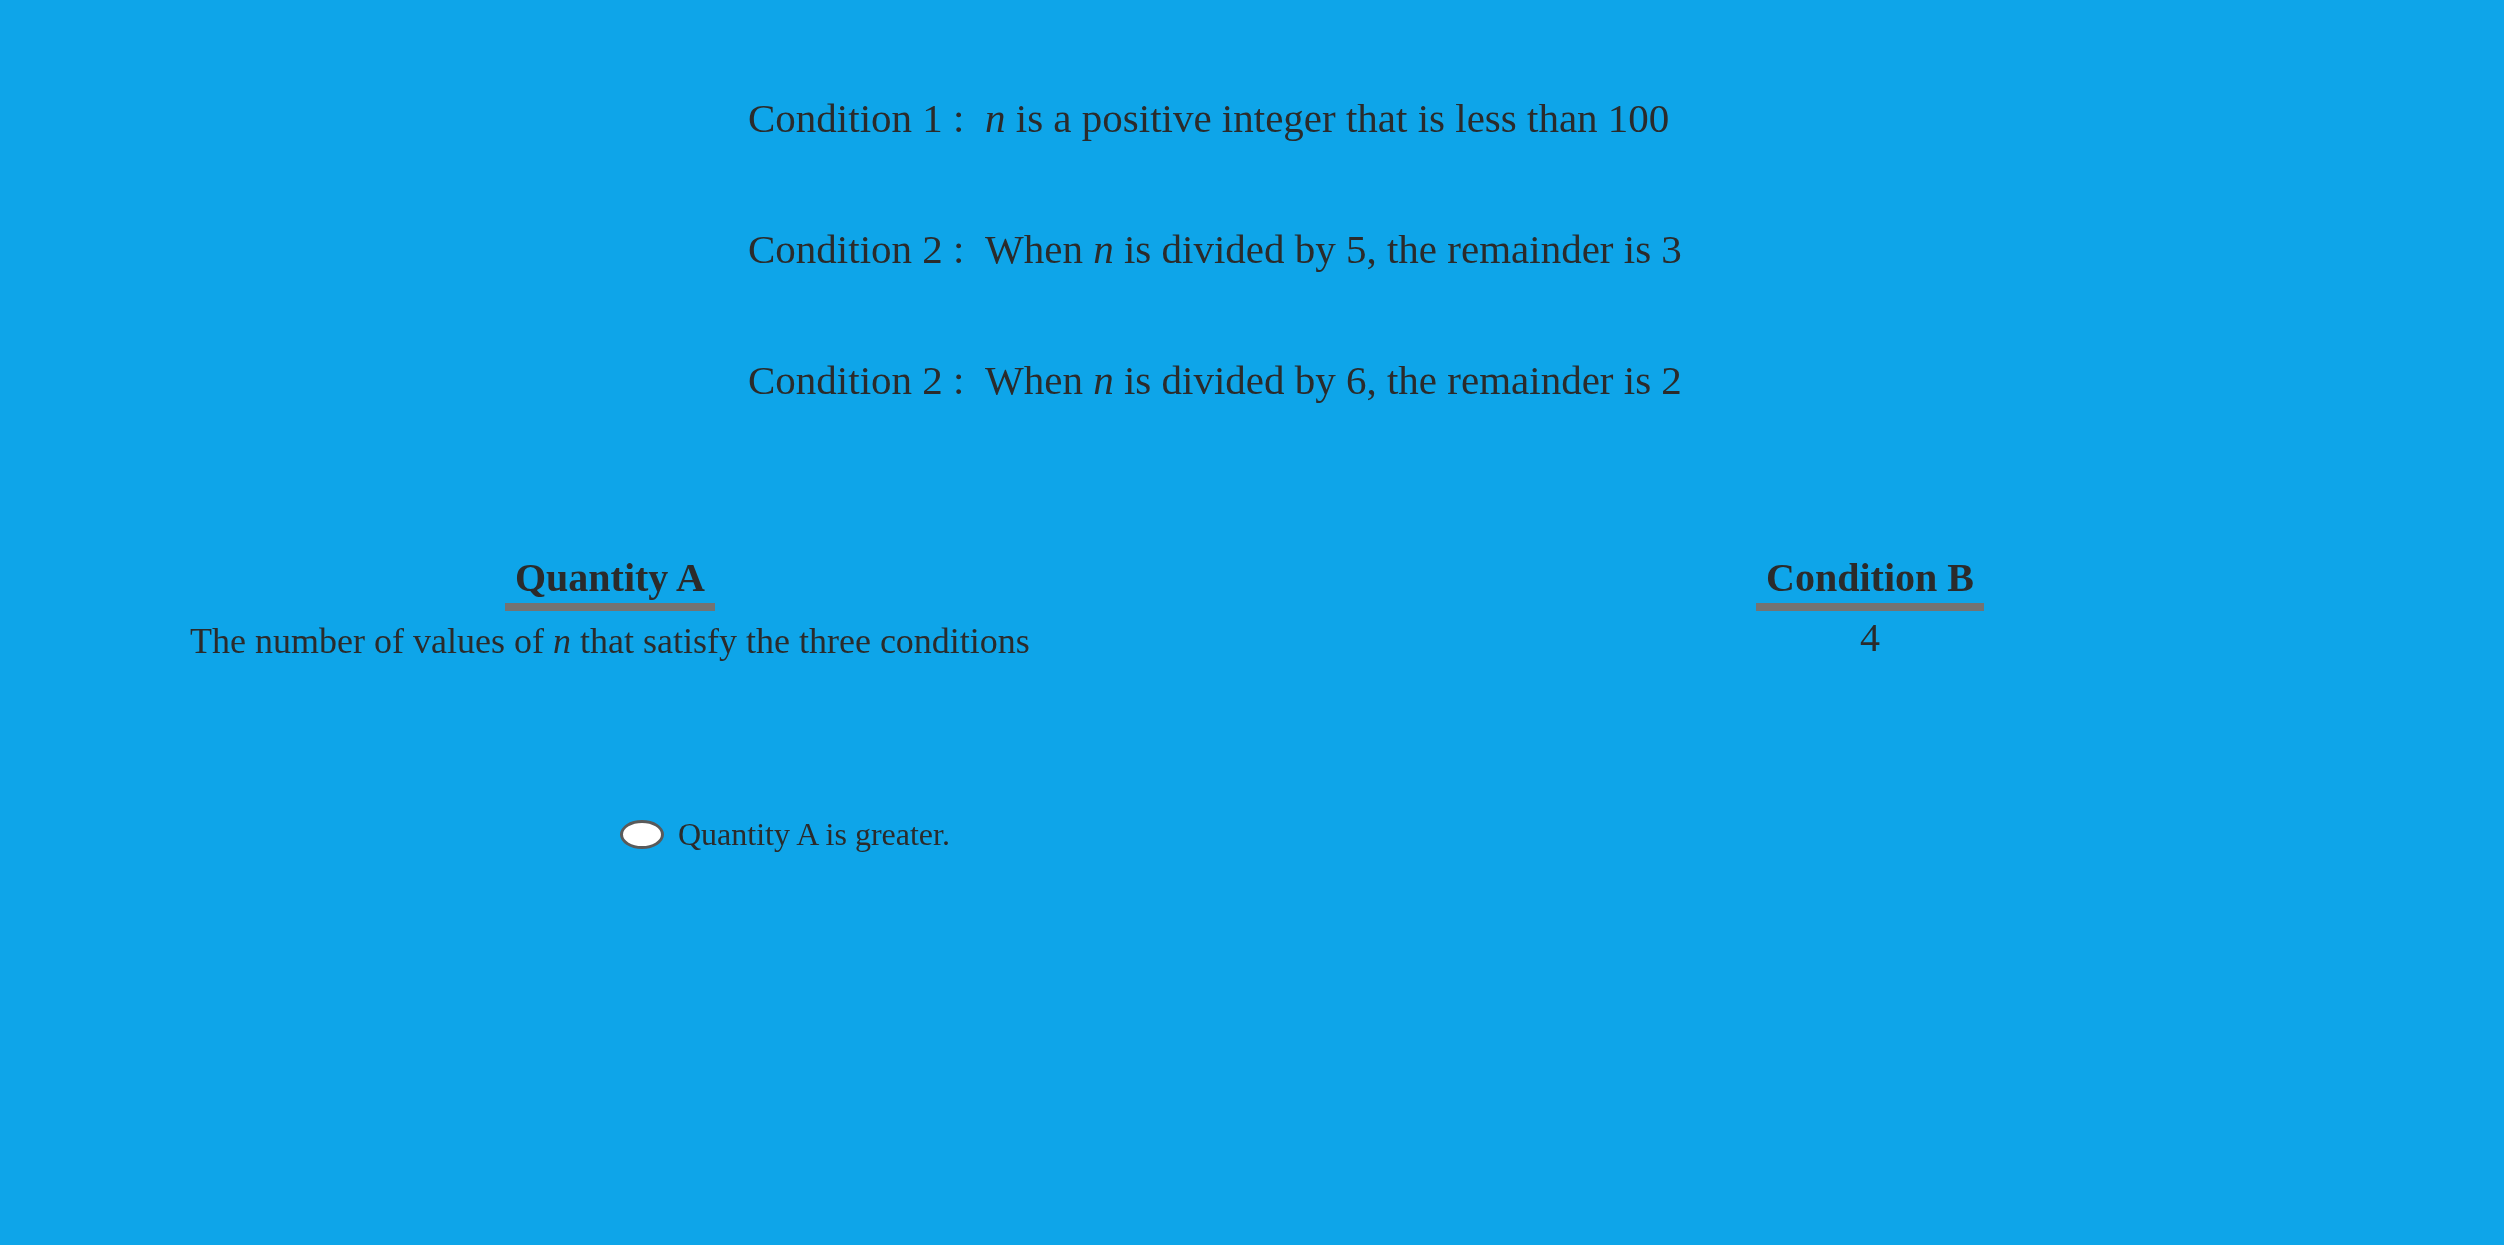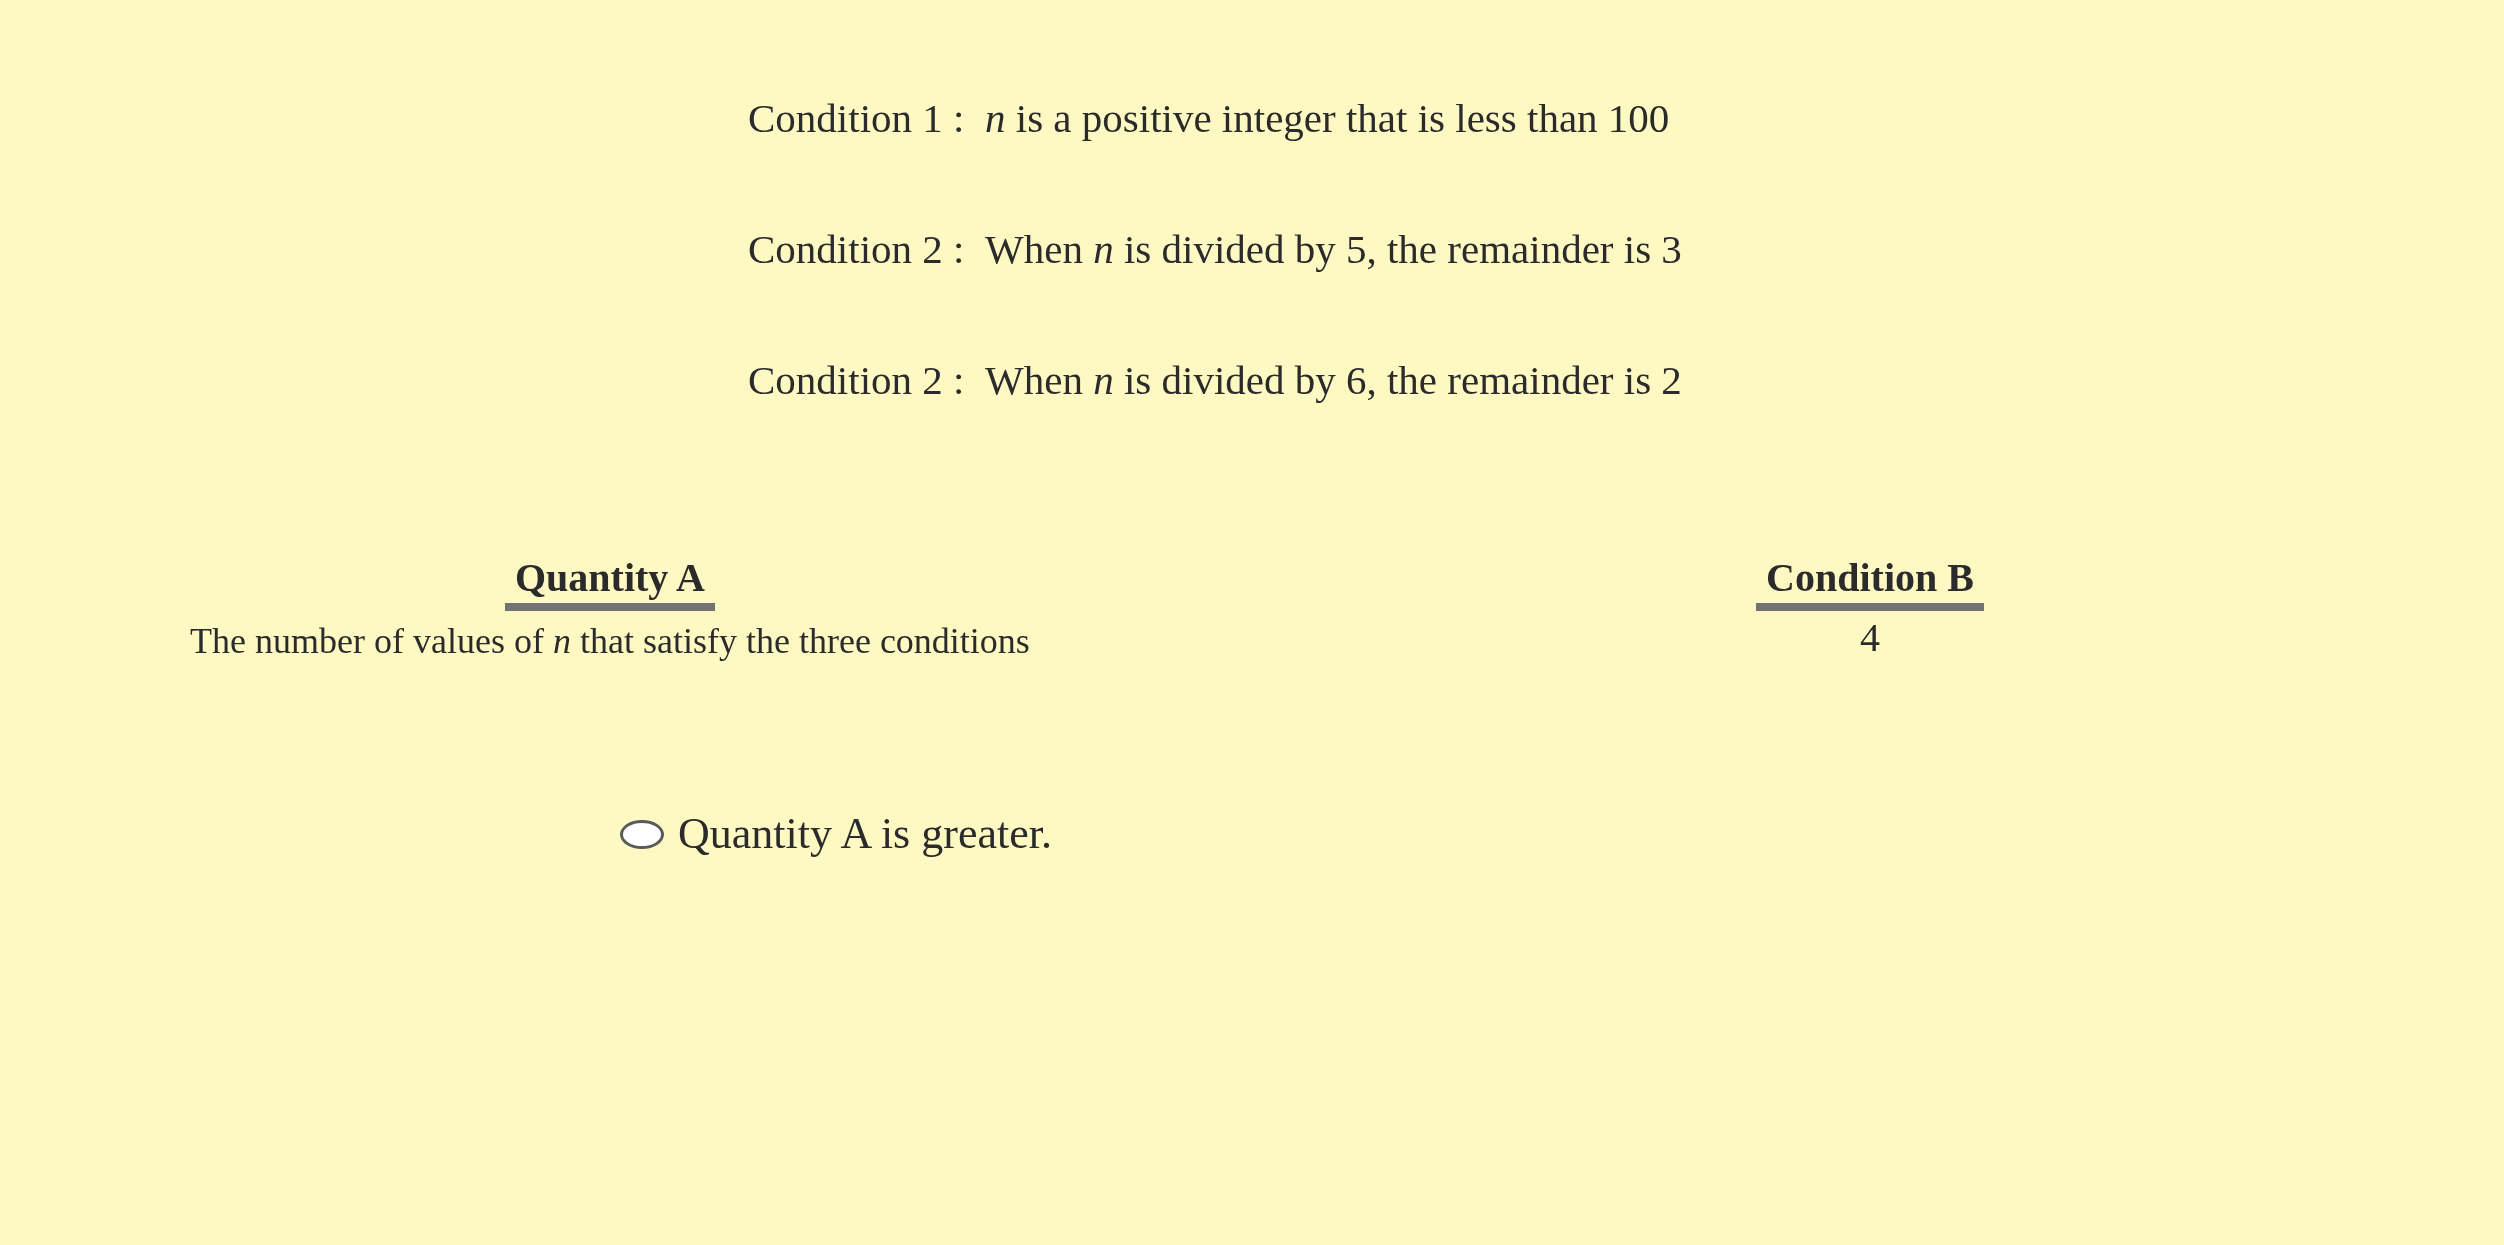--- a/index.html
+++ b/index.html
@@ -1,20 +1,20 @@
 <!DOCTYPE html>
 <html><head>
 <meta charset="utf-8">
 <style>
   html,body{margin:0;padding:0;background:#ffffff;}
   .canvas{
     position:relative;
     width:2504px;
     height:1245px;
-    background:#fef9c3;
+    background:#0ea5e9;
     font-family:"Liberation Serif","DejaVu Serif",serif;
     color:#2b2b2b;
     overflow:hidden;
   }
   
   .conditions{
     position:absolute;
     left:748px;
     top:95px;
   }
@@ -82,21 +82,21 @@
   .radio{
     flex:0 0 auto;
     width:38px;
     height:23px;
     border:3px solid #5a5a5a;
     border-radius:50%;
     background:#ffffff;
     margin-right:14px;
   }
   .option-label{
-    font-size:44px;
+    font-size:32px;
     line-height:48px;
   }
 </style>
 </head>
 <body>
 
 <div class="canvas">
 
   <section class="conditions">
     <div class="cond-row"><span class="cond-label">Condition 1 :</span><span class="cond-text"><span></span><i class="mvar">n</i><span> is a positive integer that is less than 100</span></span></div>

